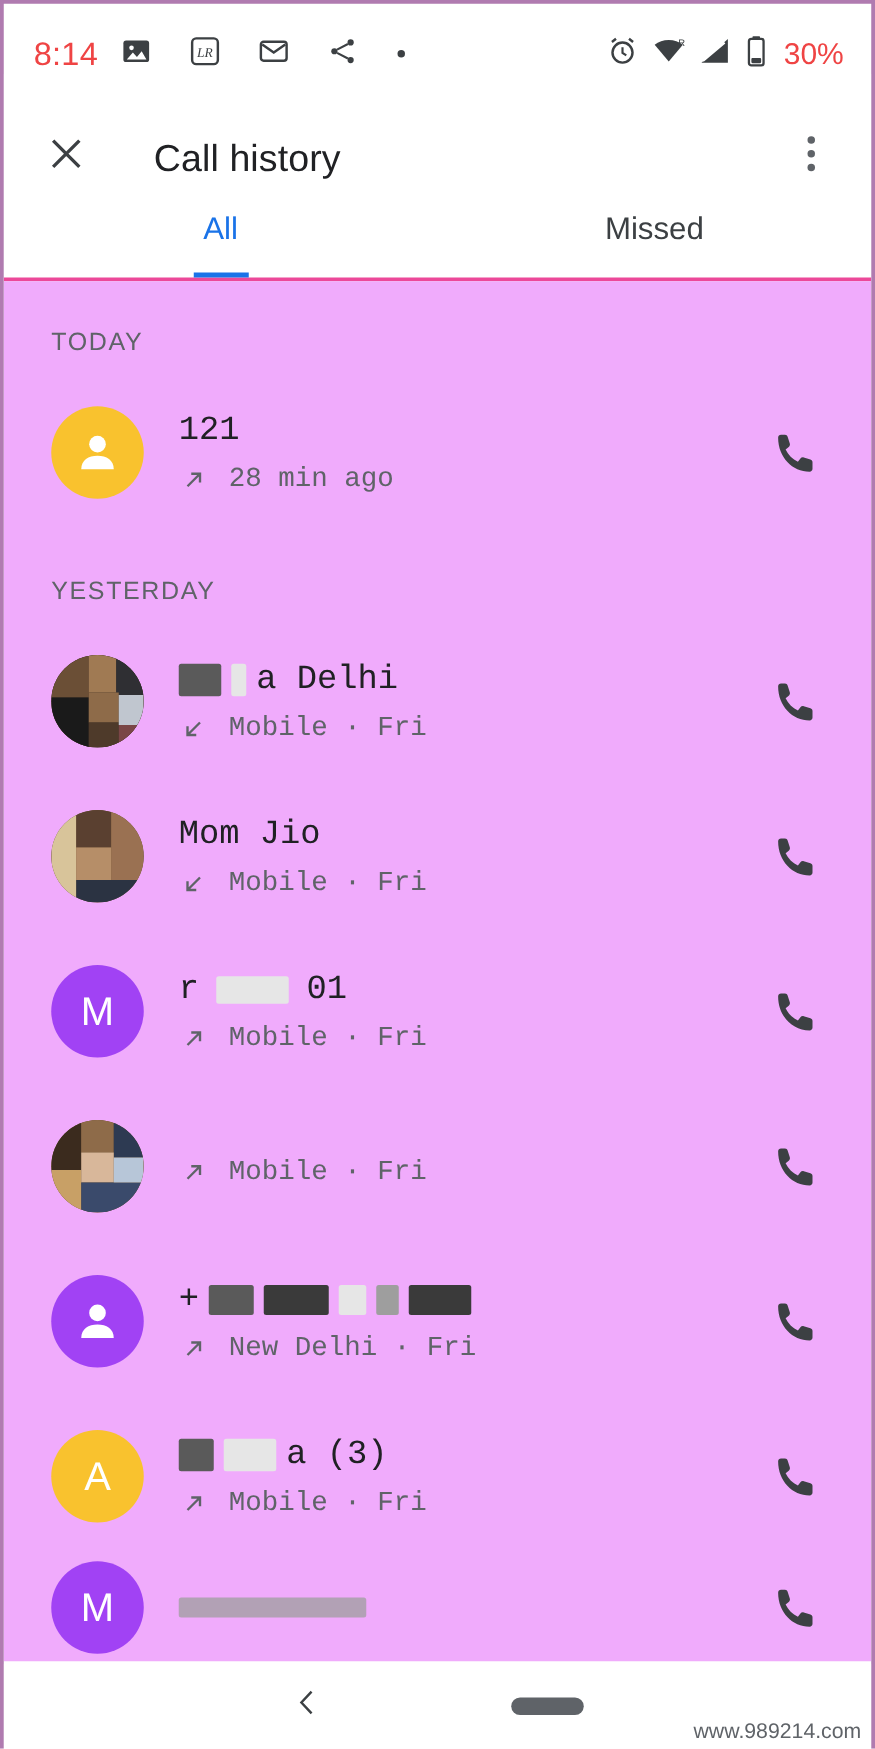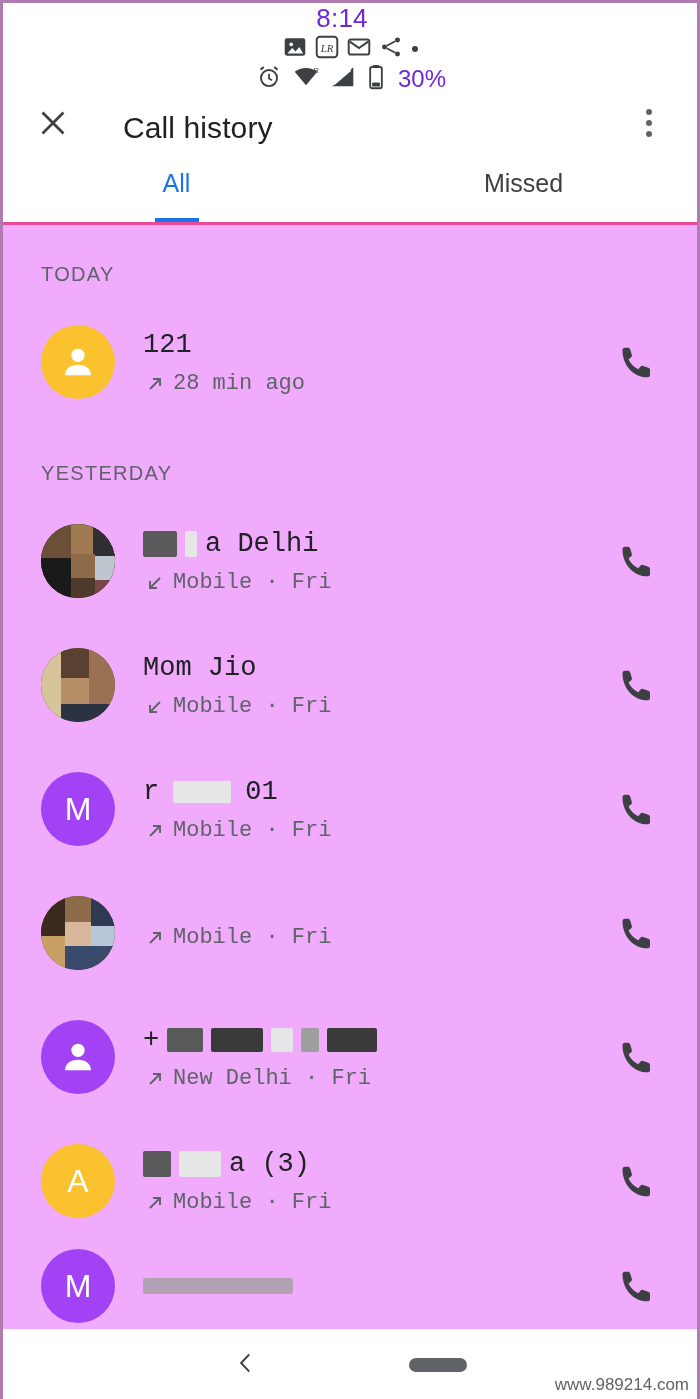--- a/index.html
+++ b/index.html
@@ -16,32 +16,31 @@
     border-left: 3px solid #b07bb0;
     border-right: 3px solid #b07bb0;
     border-top: 3px solid #b07bb0;
     overflow: hidden;
   }
 
   
   .statusbar {
     height: 56px;
     display: flex;
-    align-items: center;
+    align-items: flex-end;
     padding: 0 22px 0 24px;
-    color: #6d28d9;
-    flex-direction: column;
+    color: #ef4444;
   }
   .status-time {
     font-size: 26px;
     font-weight: 400;
     letter-spacing: 0.2px;
     margin-right: 18px;
   }
-  .status-left-icons { display: flex; align-items: center; gap: 6px; flex: 1; }
+  .status-left-icons { display: flex; align-items: center; gap: 29px; flex: 1; }
   .status-right-icons { display: flex; align-items: center; gap: 11px; }
   .status-battery-text { font-size: 24px; margin-left: 2px; }
   .sicon { display: block; }
 
   
   .appbar {
     height: 86px;
     display: flex;
     align-items: flex-end;
     padding: 0 26px 0 28px;
@@ -139,21 +138,21 @@
     white-space: nowrap;
     height: 34px;
     line-height: 34px;
   }
   .row-sub {
     margin-top: 9px;
     font-size: 22px;
     color: #5f6368;
     display: flex;
     align-items: center;
-    gap: 6px;
+    gap: 16px;
     white-space: nowrap;
   }
   .arrow { display: inline-block; width: 24px; height: 24px; flex: 0 0 24px; }
   .call-btn {
     width: 60px; height: 60px;
     display: flex; align-items: center; justify-content: center;
     flex: 0 0 60px;
   }
   
   .redact { display: inline-block; vertical-align: middle; border-radius: 2px; }

